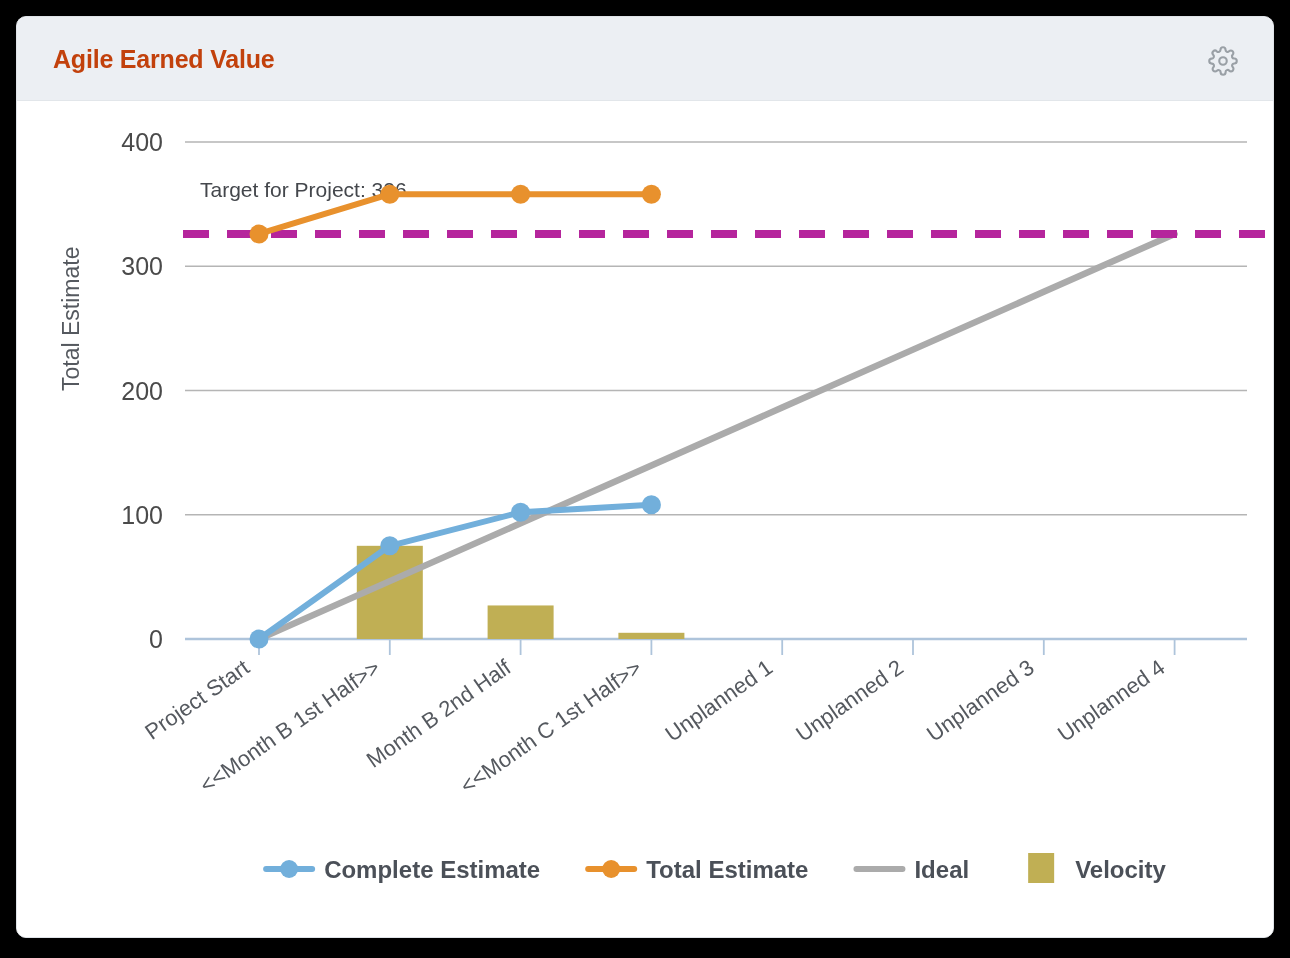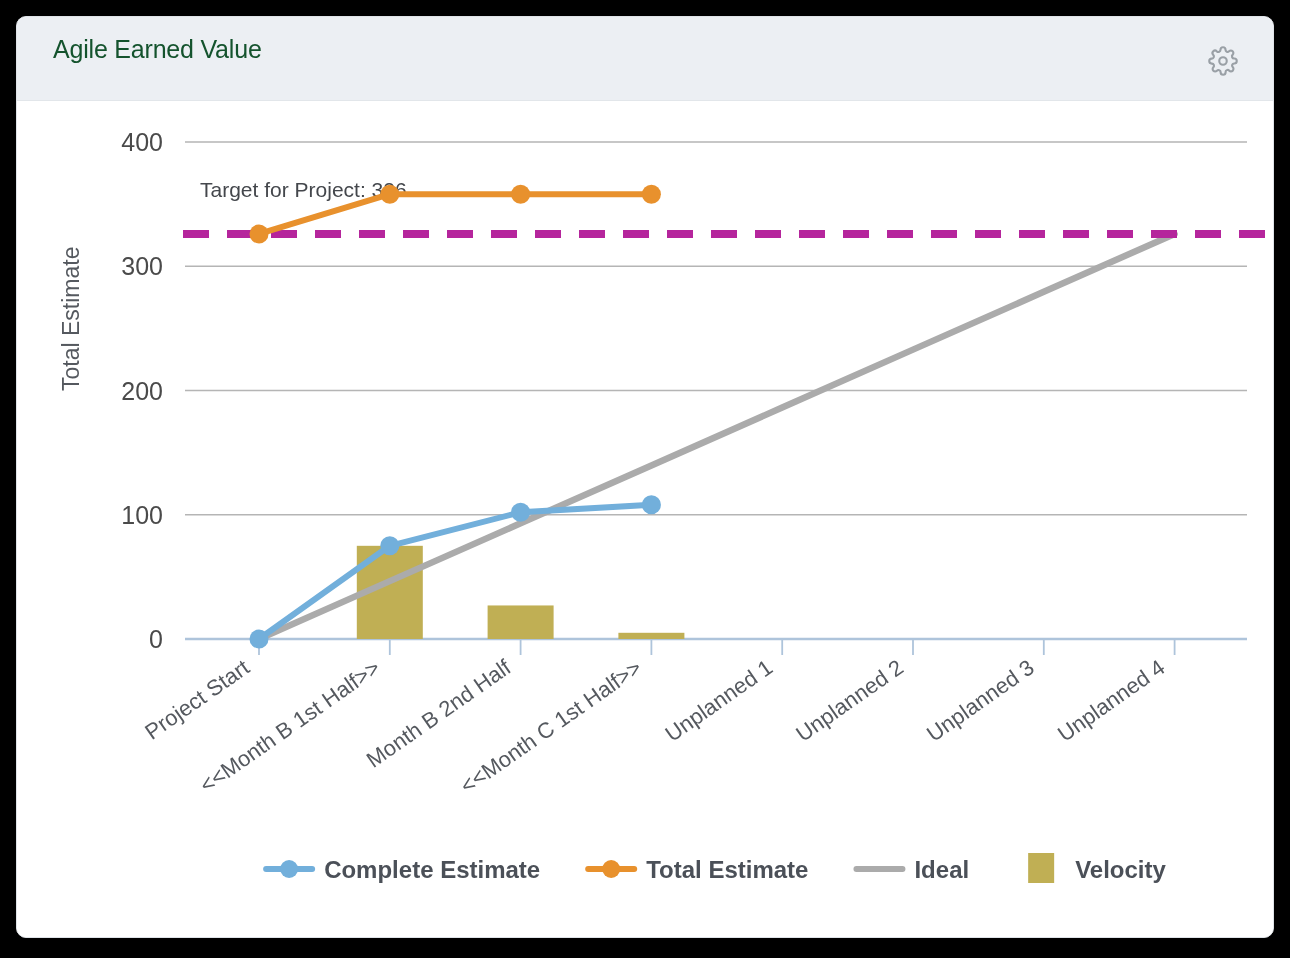--- a/index.html
+++ b/index.html
@@ -35,24 +35,24 @@
     width: 100%;
     height: 84px;
     background: #eceff3;
     border-bottom: 1px solid #e2e6ea;
     box-sizing: border-box;
   }
 
   .card-title {
     position: absolute;
     left: 36px;
-    top: 18px;
+    top: 28px;
     font-size: 25px;
-    font-weight: normal;
-    color: #14532d;
+    font-weight: bold;
+    color: #c2410c;
     letter-spacing: -0.2px;
   }
 
   .gear-btn {
     position: absolute;
     right: 30px;
     top: 24px;
     width: 40px;
     height: 40px;
     display: flex;

